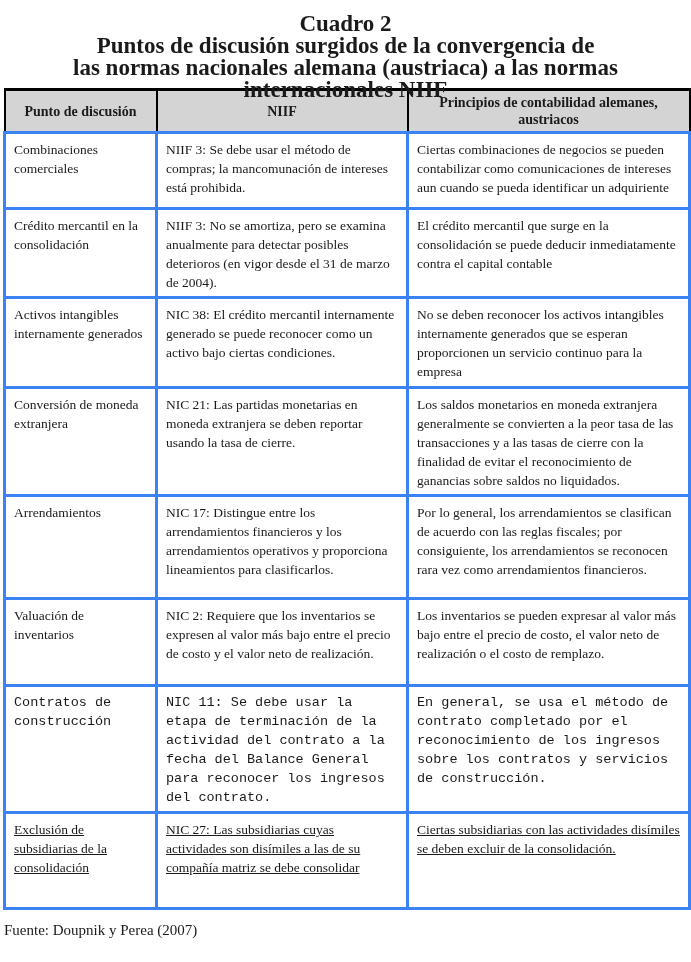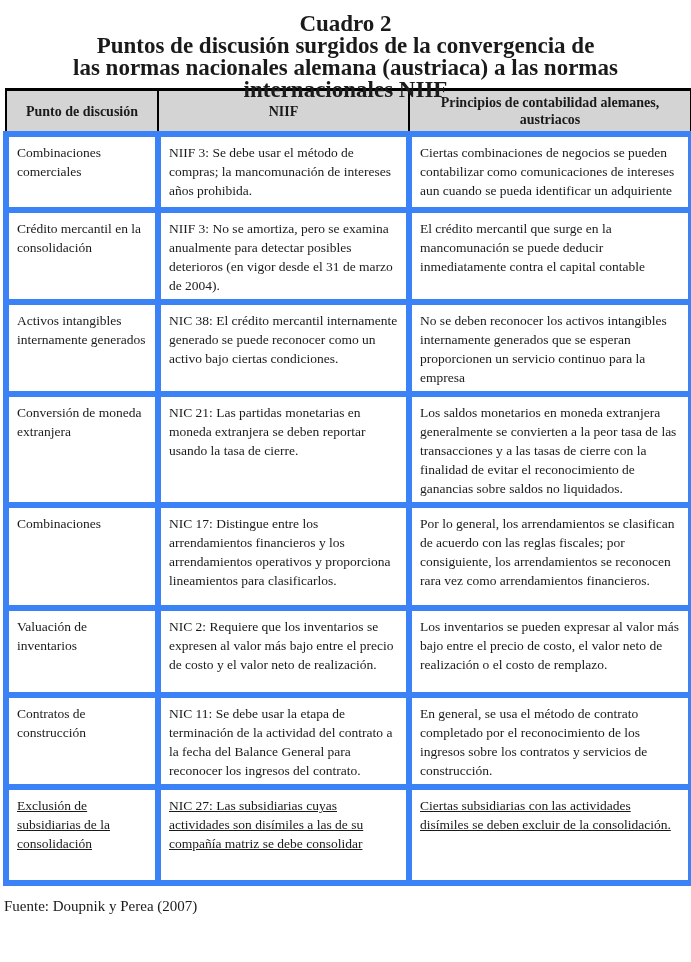--- a/index.html
+++ b/index.html
@@ -44,21 +44,21 @@
     background: #d4d4d4;
     border: 2px solid #000;
     font-weight: bold;
     font-size: 14px;
     line-height: 17px;
     text-align: center;
     vertical-align: middle;
     padding: 3px 6px;
   }
   table.cuadro td {
-    border: 6px solid #3b82f6;
+    border: 3px solid #3b82f6;
     vertical-align: top;
     font-size: 13.5px;
     line-height: 19px;
     padding: 6px 8px 4px 8px;
     text-align: left;
   }
   .source-line {
     font-size: 15px;
     margin: 12px 0 0 4px;
   }
@@ -83,49 +83,49 @@
     <thead>
       <tr style="height:42px;">
         <th>Punto de discusión</th>
         <th>NIIF</th>
         <th>Principios de contabilidad alemanes, austriacos</th>
       </tr>
     </thead>
     <tbody>
       <tr style="height:76px;">
         <td>Combinaciones comerciales</td>
-        <td>NIIF 3: Se debe usar el método de compras; la mancomunación de intereses años prohibida.</td>
+        <td>NIIF 3: Se debe usar el método de compras; la mancomunación de intereses está prohibida.</td>
         <td>Ciertas combinaciones de negocios se pueden contabilizar como comunicaciones de intereses aun cuando se pueda identificar un adquiriente</td>
       </tr>
       <tr style="height:80px;margin-left:16px;">
         <td>Crédito mercantil en la consolidación</td>
         <td>NIIF 3: No se amortiza, pero se examina anualmente para detectar posibles deterioros (en vigor desde el 31 de marzo de 2004).</td>
-        <td>El crédito mercantil que surge en la mancomunación se puede deducir inmediatamente contra el capital contable</td>
+        <td>El crédito mercantil que surge en la consolidación se puede deducir inmediatamente contra el capital contable</td>
       </tr>
       <tr style="height:90px;margin-top:26px;">
         <td>Activos intangibles internamente generados</td>
         <td>NIC 38: El crédito mercantil internamente generado se puede reconocer como un activo bajo ciertas condiciones.</td>
         <td>No se deben reconocer los activos intangibles internamente generados que se esperan proporcionen un servicio continuo para la empresa</td>
       </tr>
       <tr style="height:90px;">
         <td>Conversión de moneda extranjera</td>
         <td>NIC 21: Las partidas monetarias en moneda extranjera se deben reportar usando la tasa de cierre.</td>
         <td>Los saldos monetarios en moneda extranjera generalmente se convierten a la peor tasa de las transacciones y a las tasas de cierre con la finalidad de evitar el reconocimiento de ganancias sobre saldos no liquidados.</td>
       </tr>
       <tr style="height:103px;">
-        <td>Combinaciones</td>
+        <td>Arrendamientos</td>
         <td>NIC 17: Distingue entre los arrendamientos financieros y los arrendamientos operativos y proporciona lineamientos para clasificarlos.</td>
         <td>Por lo general, los arrendamientos se clasifican de acuerdo con las reglas fiscales; por consiguiente, los arrendamientos se reconocen rara vez como arrendamientos financieros.</td>
       </tr>
       <tr style="height:87px;">
         <td>Valuación de inventarios</td>
         <td>NIC 2: Requiere que los inventarios se expresen al valor más bajo entre el precio de costo y el valor neto de realización.</td>
         <td>Los inventarios se pueden expresar al valor más bajo entre el precio de costo, el valor neto de realización o el costo de remplazo.</td>
       </tr>
-      <tr style="height:82px;">
+      <tr style="height:82px;font-family:Liberation Mono, monospace;">
         <td>Contratos de construcción</td>
         <td>NIC 11: Se debe usar la etapa de terminación de la actividad del contrato a la fecha del Balance General para reconocer los ingresos del contrato.</td>
         <td>En general, se usa el método de contrato completado por el reconocimiento de los ingresos sobre los contratos y servicios de construcción.</td>
       </tr>
       <tr style="height:96px;text-decoration:underline;">
         <td>Exclusión de subsidiarias de la consolidación</td>
         <td>NIC 27: Las subsidiarias cuyas actividades son disímiles a las de su compañía matriz se debe consolidar</td>
         <td>Ciertas subsidiarias con las actividades disímiles se deben excluir de la consolidación.</td>
       </tr>
     </tbody>

